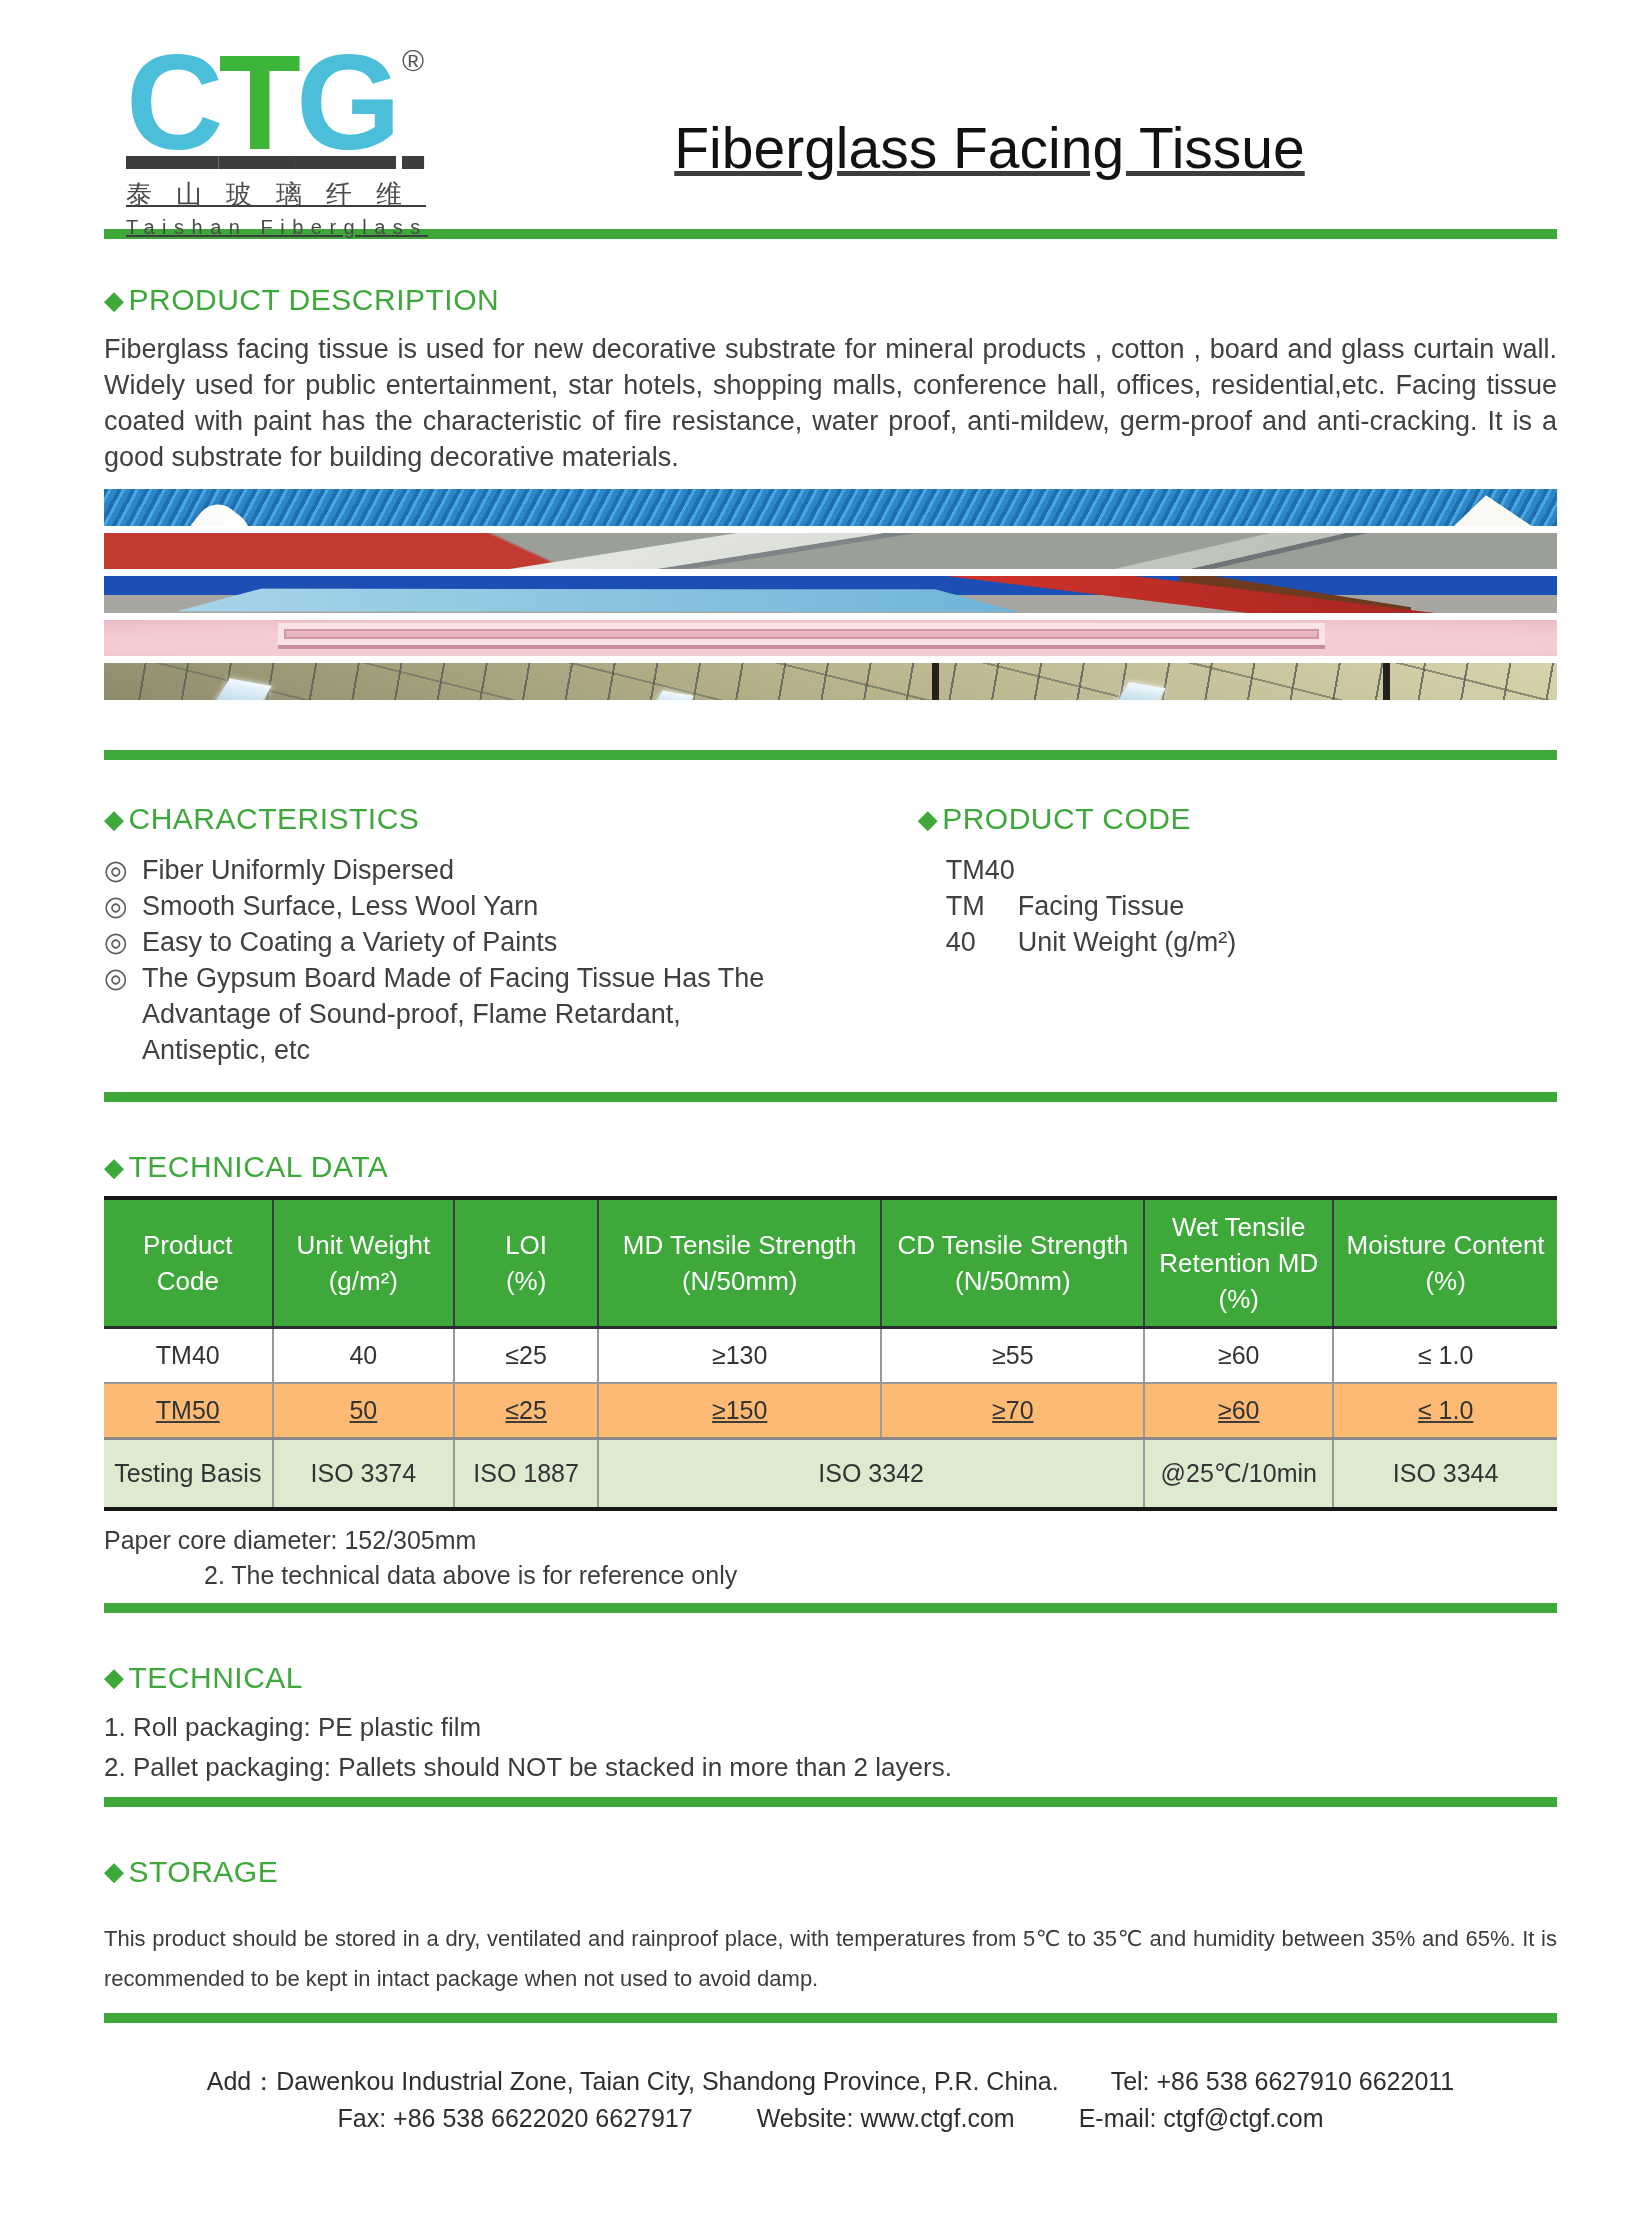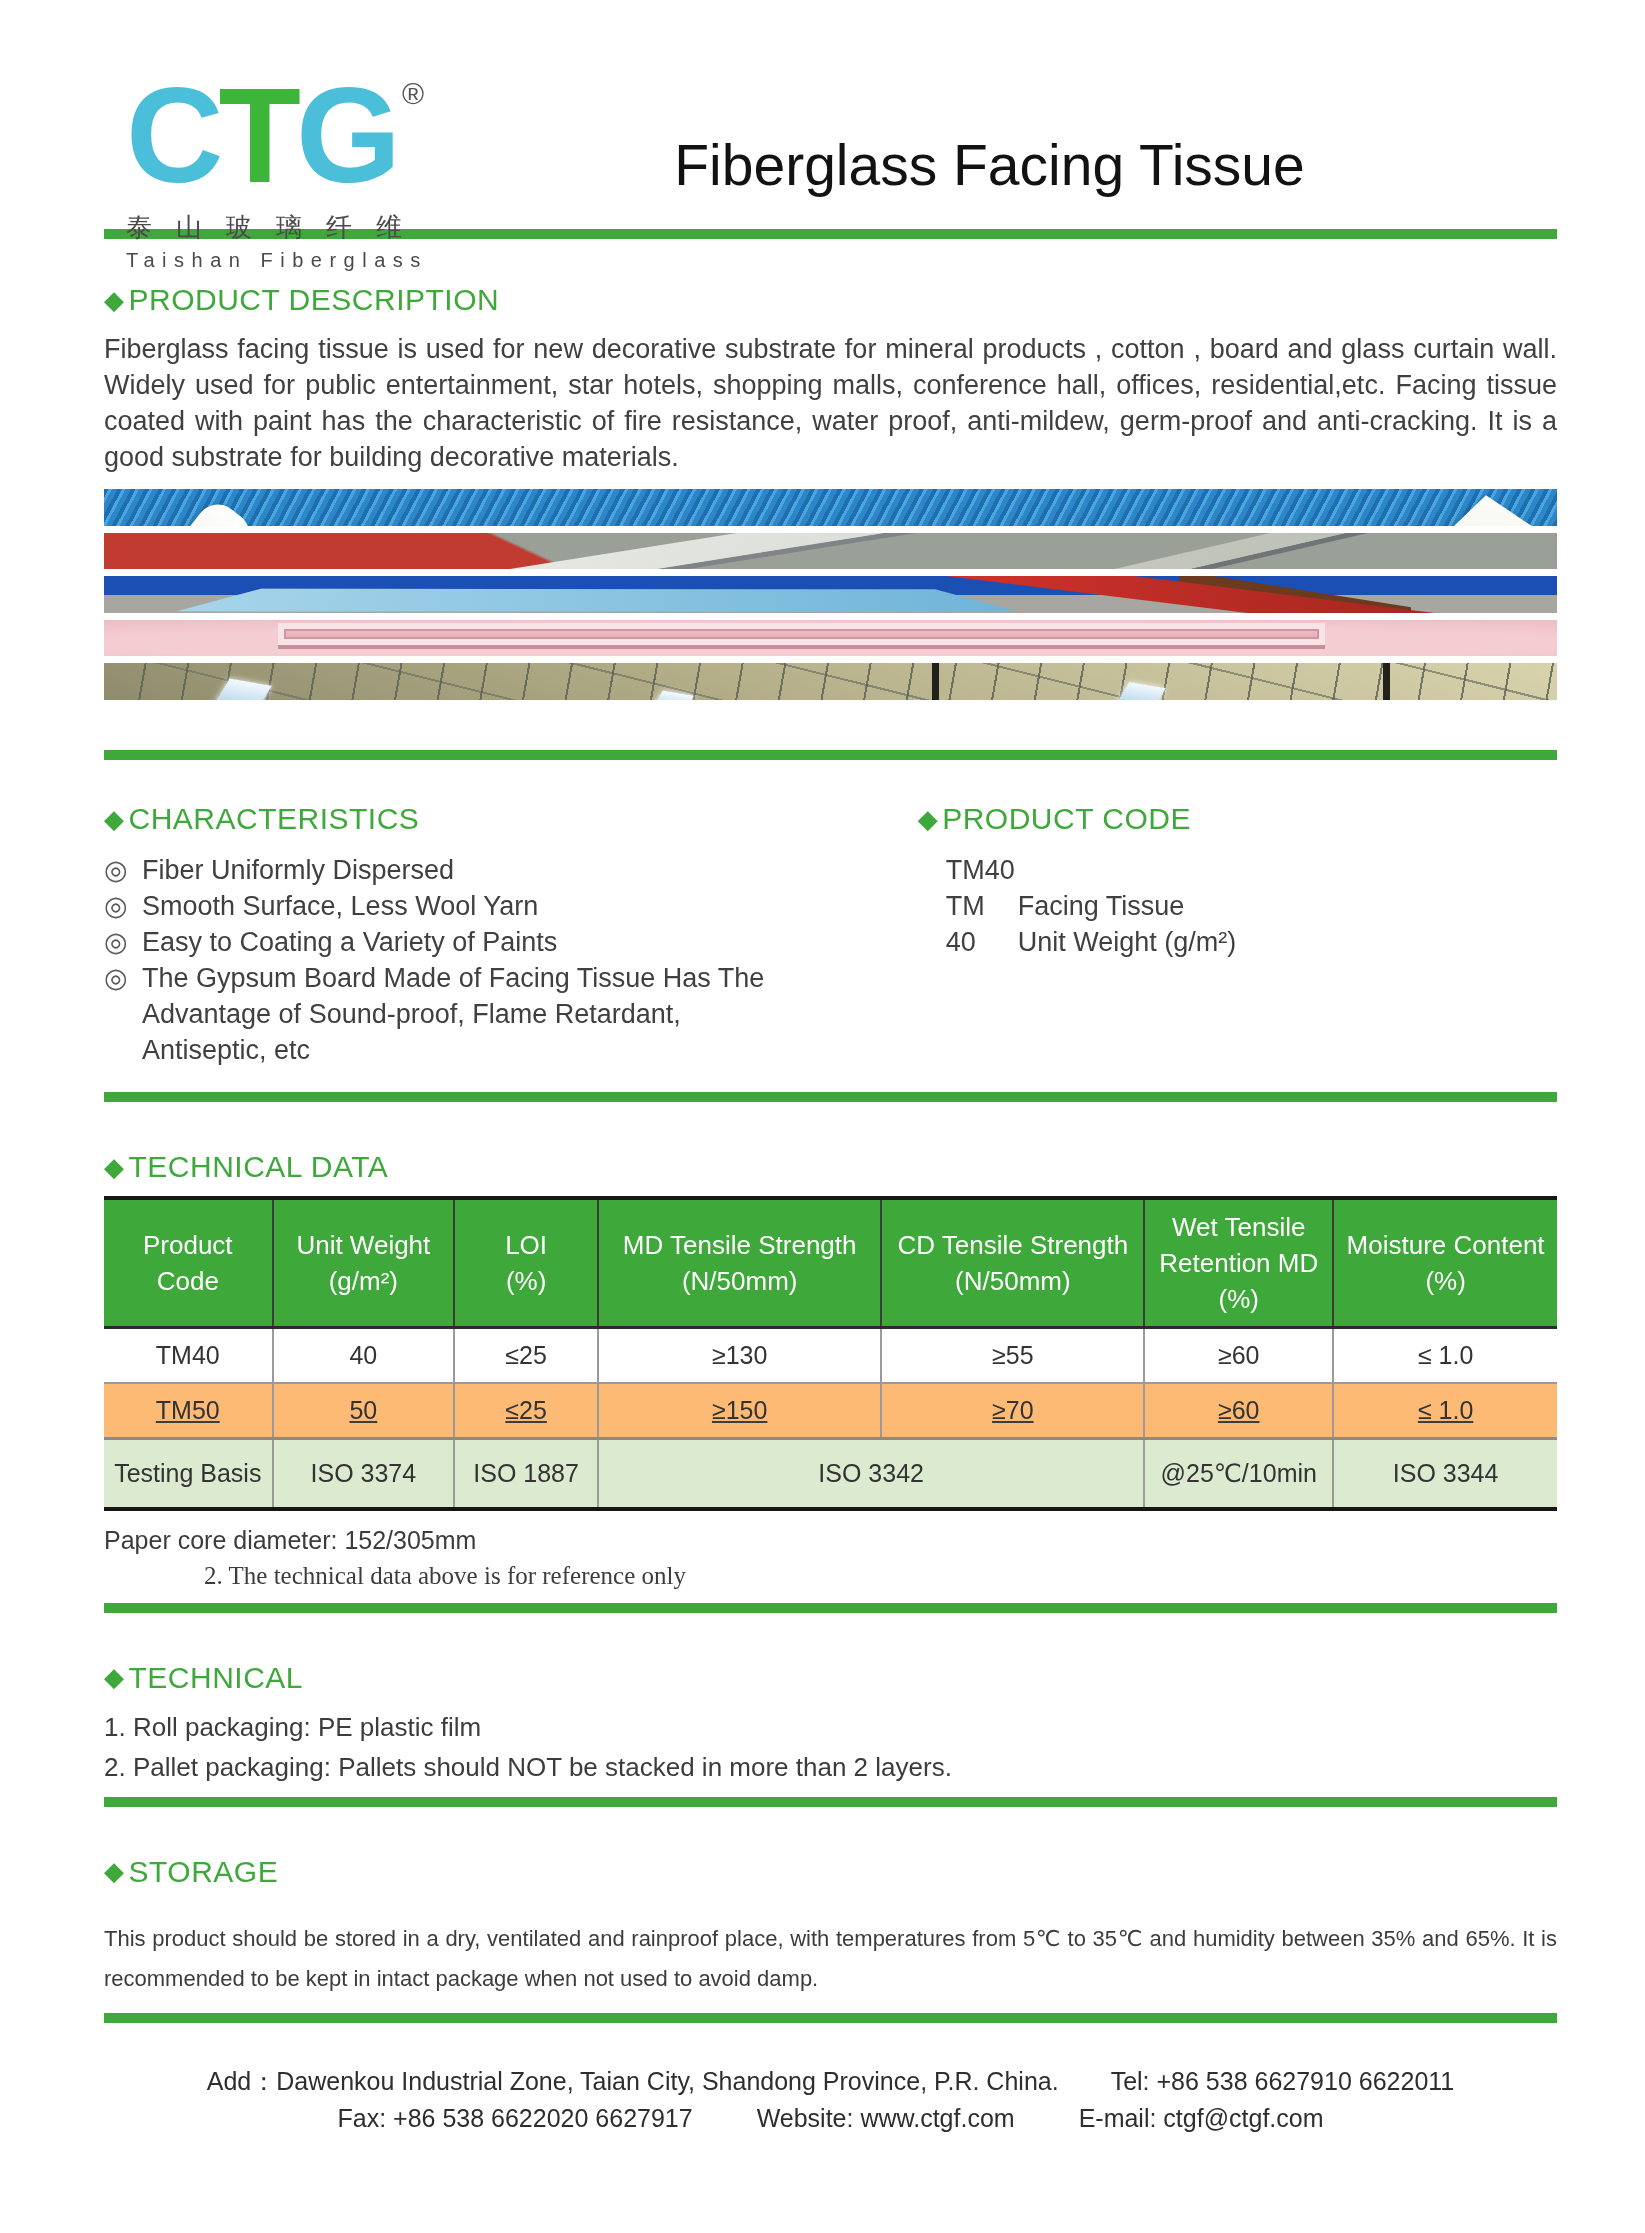--- a/index.html
+++ b/index.html
@@ -7,21 +7,21 @@
   body {
     width: 1646px; height: 2234px;
     margin: 0 auto;
     font-family: "Liberation Sans", "DejaVu Sans", sans-serif;
     color: #3d3d3d;
     overflow: hidden;
   }
   .page { padding: 0 89px 0 104px; }
 
   
-  .header { display: flex; padding-top: 72px; height: 217px; }
+  .header { display: flex; padding-top: 39px; height: 217px; text-decoration: underline; }
   .logo-block { width: 318px; flex: 0 0 318px; padding-left: 22px; }
   .logo-text { font-size: 135px; font-weight: 800; letter-spacing: -5px; line-height: 0.95; white-space: nowrap; }
   .logo-c, .logo-g { color: #4BBFD9; }
   .logo-t { color: #3DB539; }
   .registered { font-size: 30px; font-weight: 400; color: #555; vertical-align: 78px; letter-spacing: 0; margin-left: 6px; }
   .logo-cn { font-size: 26px; color: #4a4a4a; letter-spacing: 24px; margin-top: 10px; white-space: nowrap; }
   .logo-en { font-size: 20px; color: #4a4a4a; letter-spacing: 7.5px; margin-top: 4px; white-space: nowrap; }
   .title-block { flex: 1; display: flex; align-items: center; justify-content: center; padding-top: 40px; }
   .page-title { font-size: 57px; color: #121212; font-weight: 400; }
 
@@ -99,21 +99,21 @@
   table.tech th:first-child { border-left: none; }
   table.tech td { font-size: 25px; color: #333; text-align: center; padding: 12px 4px; border-left: 2px solid #9a9a9a; height: 53px; }
   table.tech td:first-child { border-left: none; }
   table.tech thead tr { border-bottom: 3px solid #2b2b2b; }
   table.tech tbody tr { border-bottom: 2px solid #9a9a9a; }
   table.tech tbody tr:nth-child(2) { background: #fdba74; text-decoration: underline; }
   table.tech tfoot tr { background: #DCEAD0; border-top: 3px solid #8a8a8a; }
   table.tech tfoot td { height: 70px; }
 
   .notes { margin-top: 12px; font-size: 25px; line-height: 35px; color: #3c3c3c; }
-  .note-indent { padding-left: 100px; font-family: Liberation Serif, serif; }
+  .note-indent { padding-left: 100px; }
 
   
   .pack-heading, .storage-heading { margin-top: 48px; }
   .pack-list { list-style: none; margin-top: 12px; font-size: 26px; line-height: 40px; color: #3c3c3c; }
   .storage-body { margin-top: 30px; font-size: 22px; line-height: 40px; text-align: justify; color: #3c3c3c; }
 
   
   .footer { margin-top: 40px; font-size: 25px; line-height: 37px; color: #2e2e2e; text-align: center; }
   .footer .gap-lg { display: inline-block; width: 52px; }
   .footer .gap-md { display: inline-block; width: 64px; }

